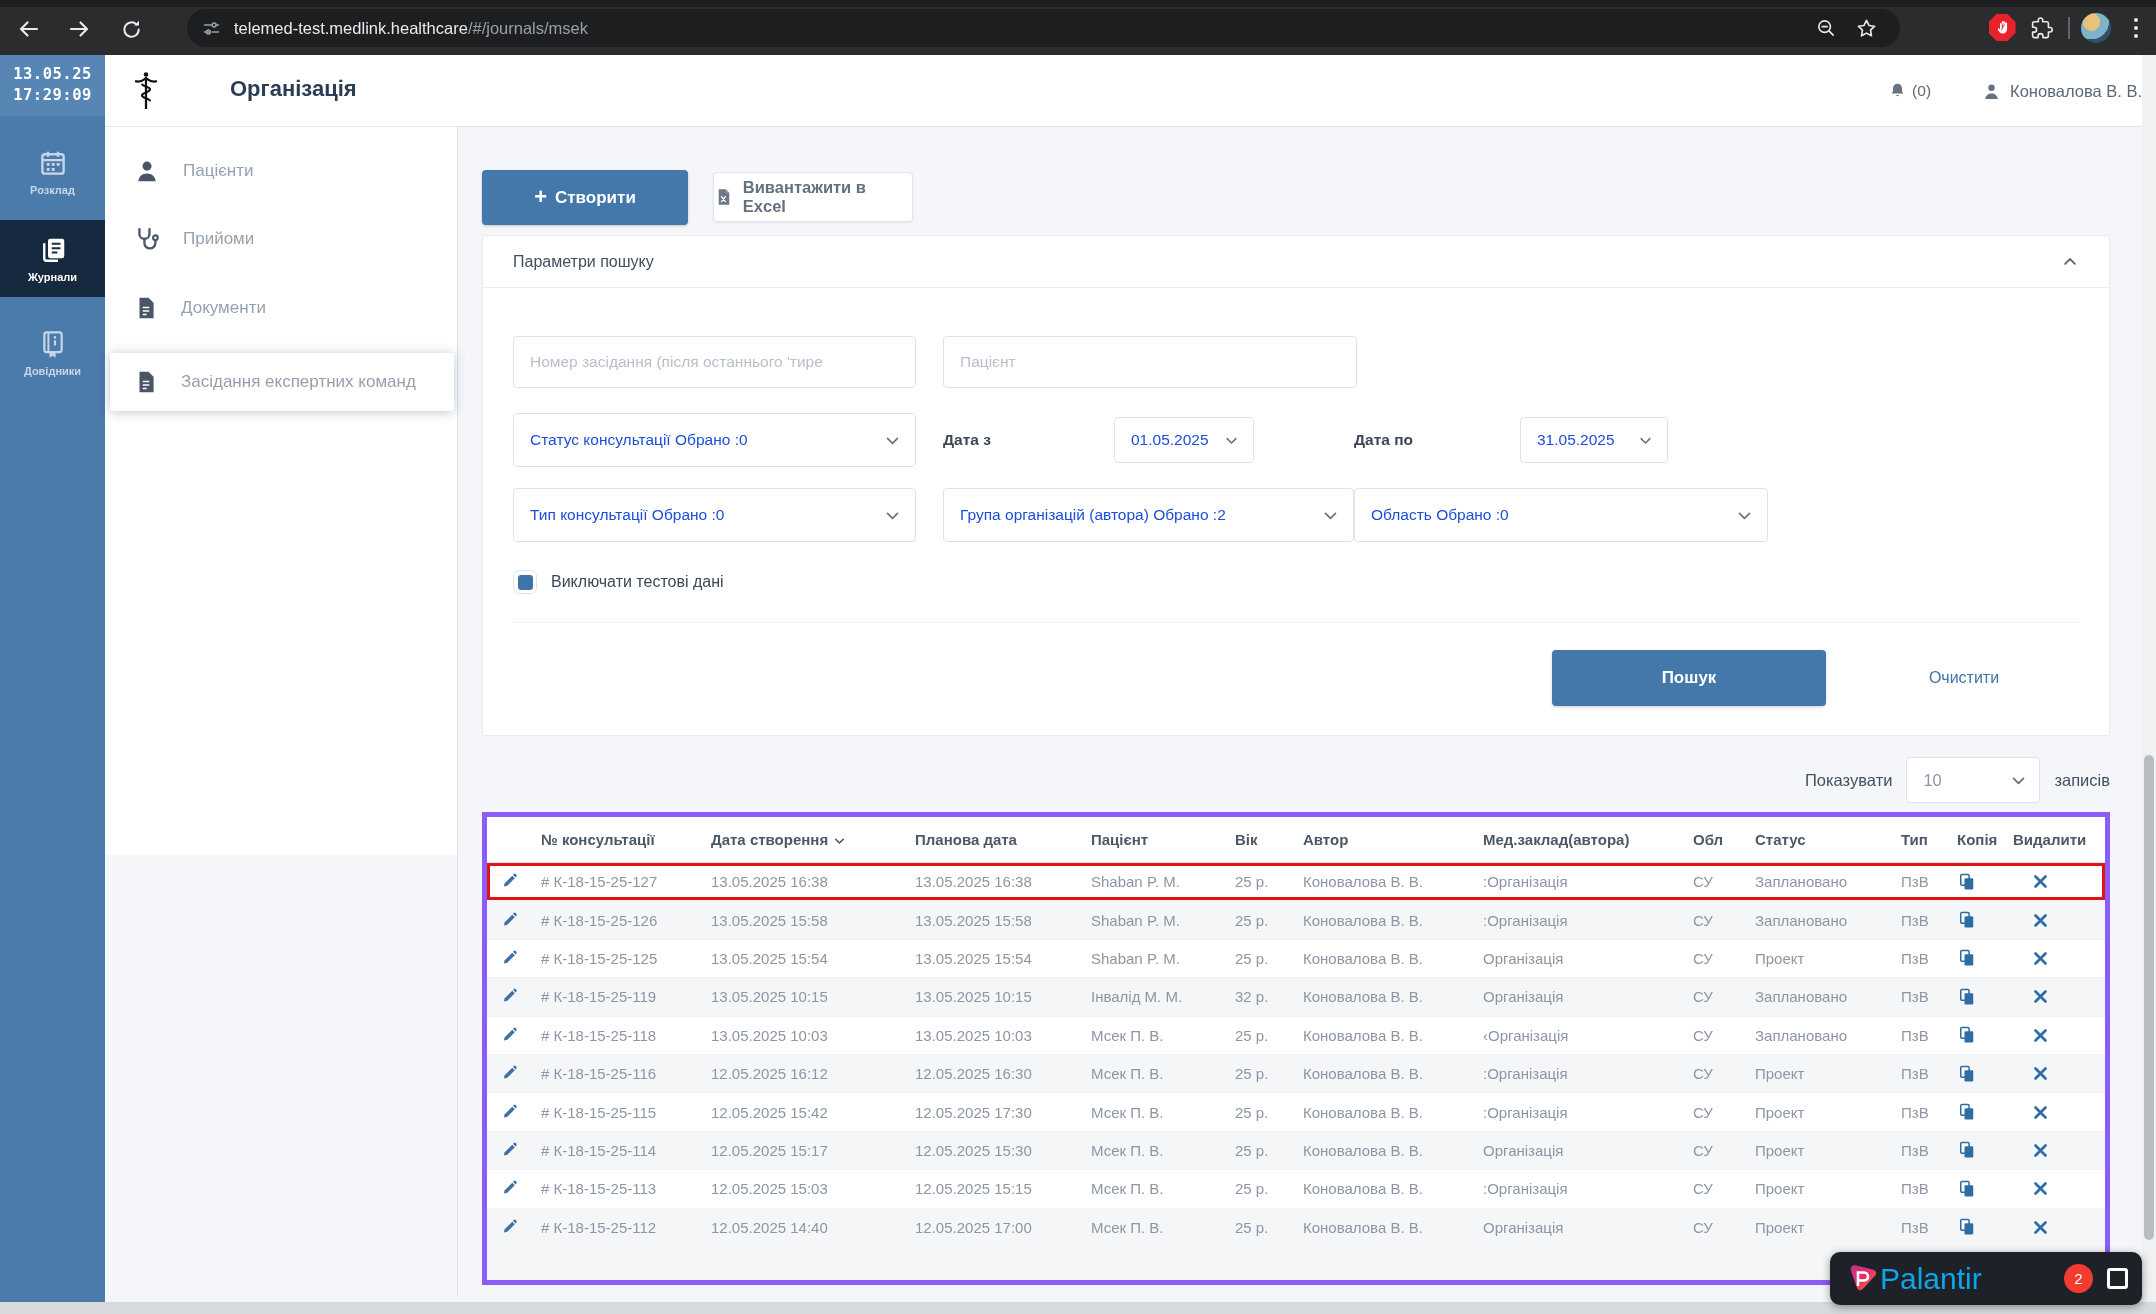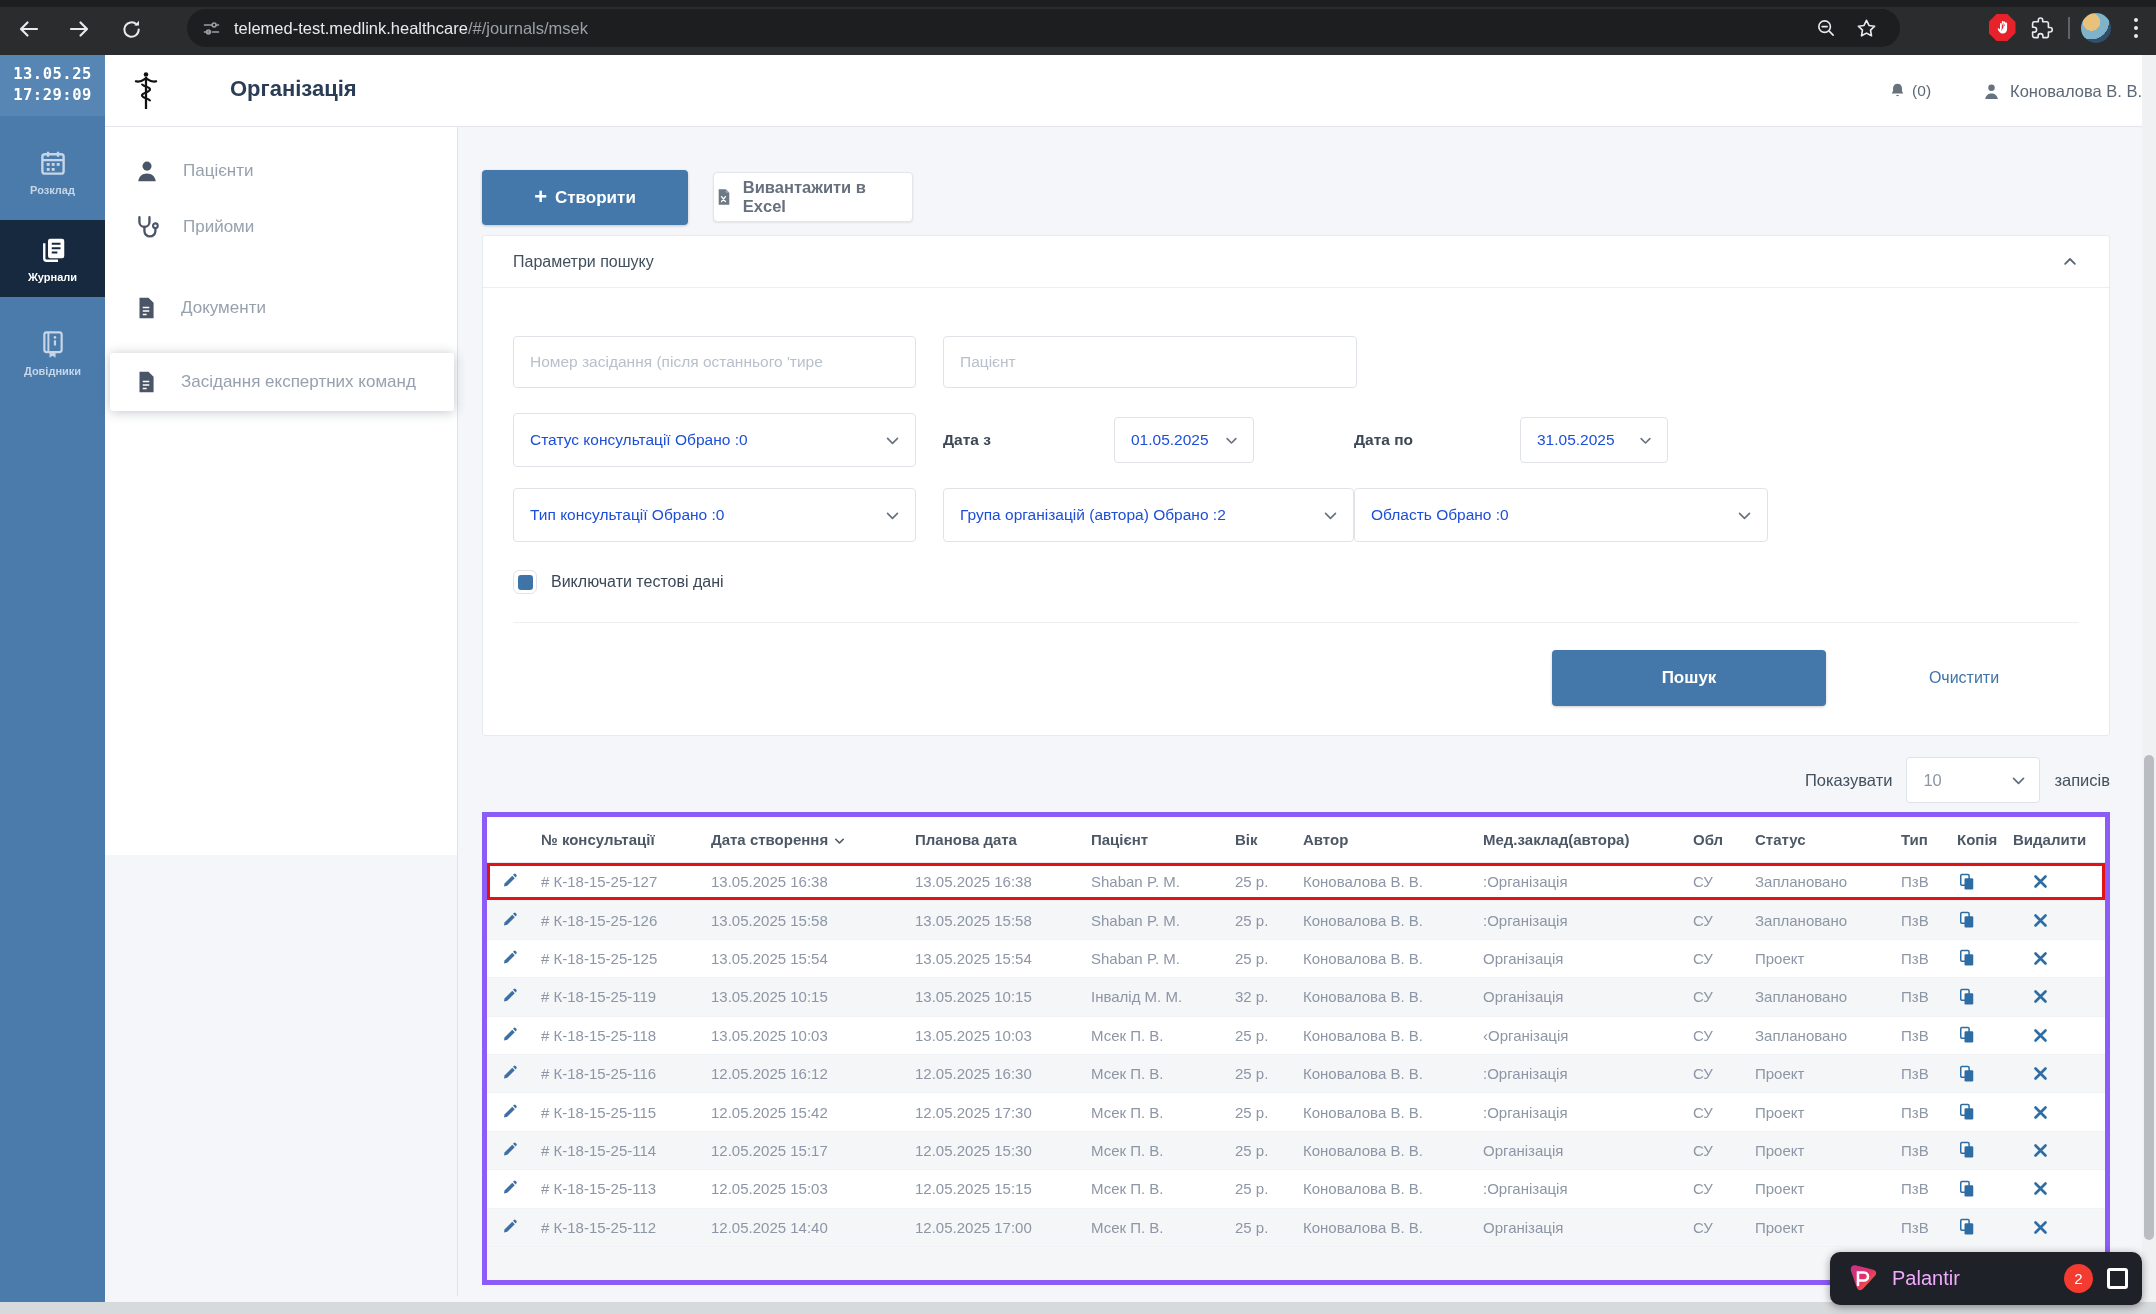--- a/index.html
+++ b/index.html
@@ -94,21 +94,21 @@
   .sorticon { display:inline-block; vertical-align:-3px; margin-left:4px; }
   .tfoot { height:33px; background:#f4f6f8; }
 
   
   .vscroll { position:absolute; right:0; top:55px; width:14px; height:1247px; background:#f0f1f3; }
   .vthumb { position:absolute; left:2px; top:700px; width:10px; height:485px; background:#b9bdc2; border-radius:5px; }
   .hscroll { position:absolute; left:0; bottom:0; width:2156px; height:12px; background:#d7dadd; }
 
   
   .palantir { position:absolute; left:1830px; top:1252px; width:312px; height:53px; background:#1e2128; border-radius:10px; display:flex; align-items:center; padding:0 14px; box-shadow:0 2px 8px rgba(0,0,0,.4); }
-  .pal-name { color:#f0abfc; font-size:20px; margin-left:12px; }
+  .pal-name { color:#0ea5e9; font-size:30px; }
   .pal-badge { margin-left:auto; width:29px; height:29px; border-radius:50%; background:#f43b2f; color:#fff; font-size:15px; display:flex; align-items:center; justify-content:center; }
   .pal-window { width:21px; height:21px; border:3px solid #ffffff; border-radius:3px; margin-left:14px; }
 
   svg { display:block; }
 </style>
 </head>
 <body>
 
 <div class="screen">
 
@@ -246,21 +246,21 @@
 
   <div class="sidebar">
     <div class="whitefill"></div>
     <div class="menuitem" style="top:30px;">
       <svg width="28" height="28" viewBox="0 0 24 24">
           <circle cx="12" cy="7.8" r="3.9" fill="#4b5568"></circle>
           <path d="M4.5 20.8c.6-4.3 3.6-6.6 7.5-6.6s6.9 2.3 7.5 6.6z" fill="#4b5568"></path>
         </svg>
       <span>Пацієнти</span>
     </div>
-    <div class="menuitem" style="top:86px;">
+    <div class="menuitem" style="top:98px;">
       <svg width="28" height="28" viewBox="0 0 24 24">
           <path d="M5.5 3.5v4.2a4.3 4.3 0 0 0 8.6 0V3.5" stroke="#4b5568" stroke-width="2" fill="none" stroke-linecap="round"></path>
           <path d="M9.8 12v3.4a4.7 4.7 0 0 0 9.4 0v-2.1" stroke="#4b5568" stroke-width="2" fill="none" stroke-linecap="round"></path>
           <circle cx="19.2" cy="10.9" r="2" stroke="#4b5568" stroke-width="1.8" fill="none"></circle>
         </svg>
       <span>Прийоми</span>
     </div>
     <div class="menuitem" style="top:167px;">
       <svg width="26" height="28" viewBox="0 0 24 24">
           <path d="M6 2.5h8.3L19 7.2V21.5H6z" fill="#4b5568"></path>

